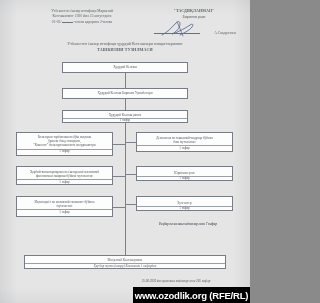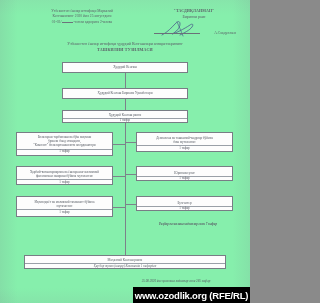--- a/index.html
+++ b/index.html
@@ -4,21 +4,21 @@
 <style>
   html, body {
     margin: 0;
     padding: 0;
     background: #8a8a8a;
   }
   #page {
     position: relative;
     width: 250px;
     height: 303px;
-    background: #86efac;
+    background: #e5e5e5;
     overflow: hidden;
     font-family: "Liberation Serif", serif;
     color: #5a5f66;
   }
   
   #page::after {
     content: "";
     position: absolute;
     inset: 0;
     pointer-events: none;

